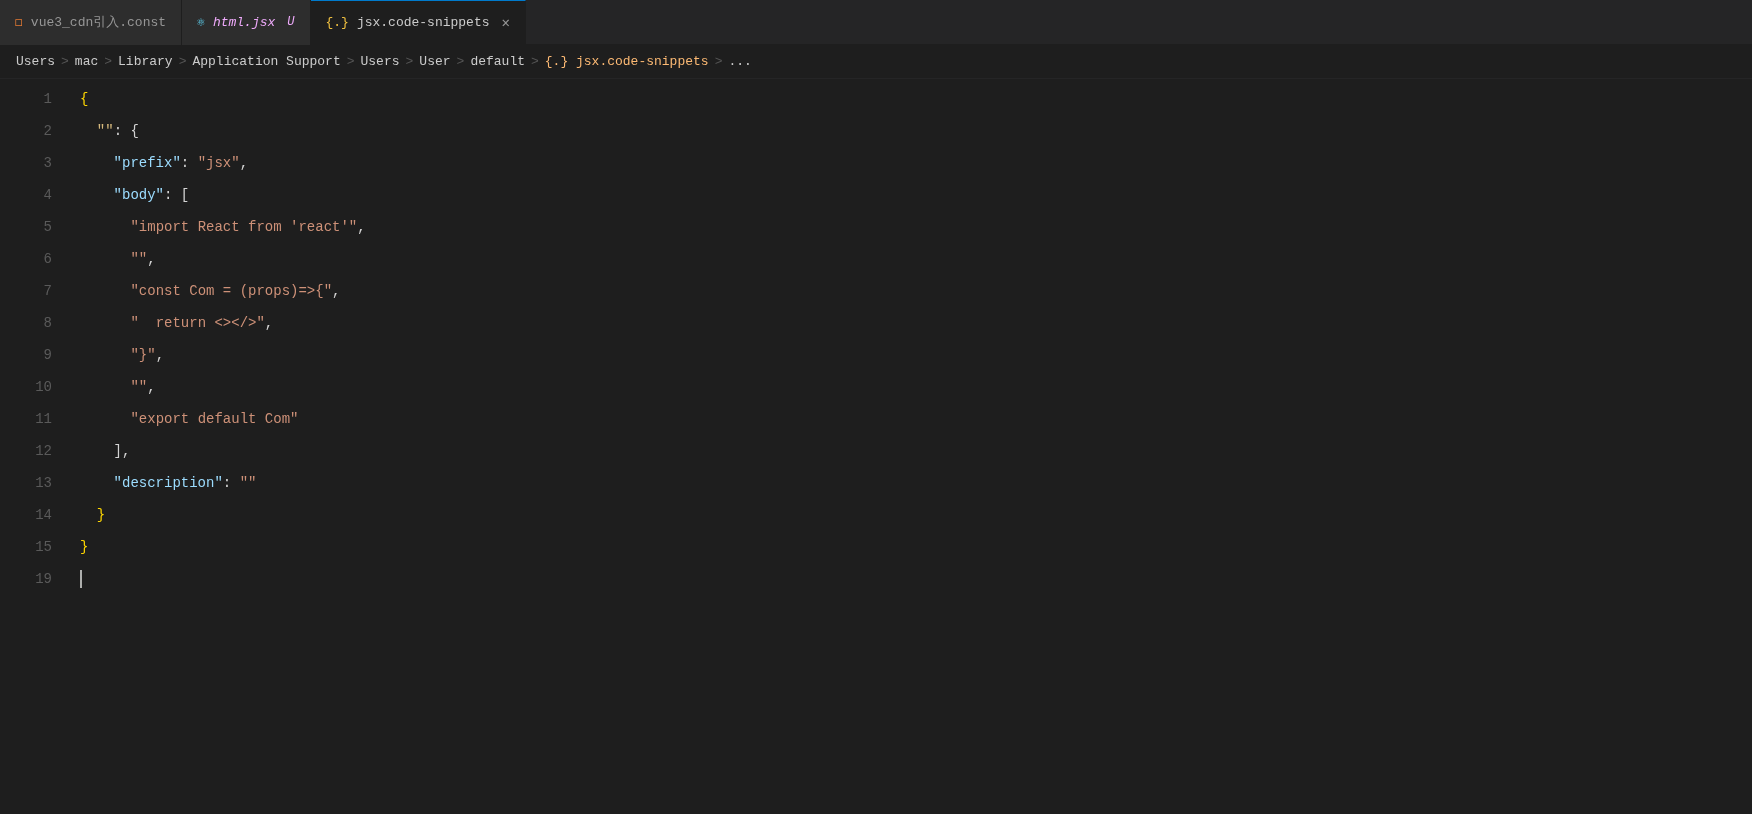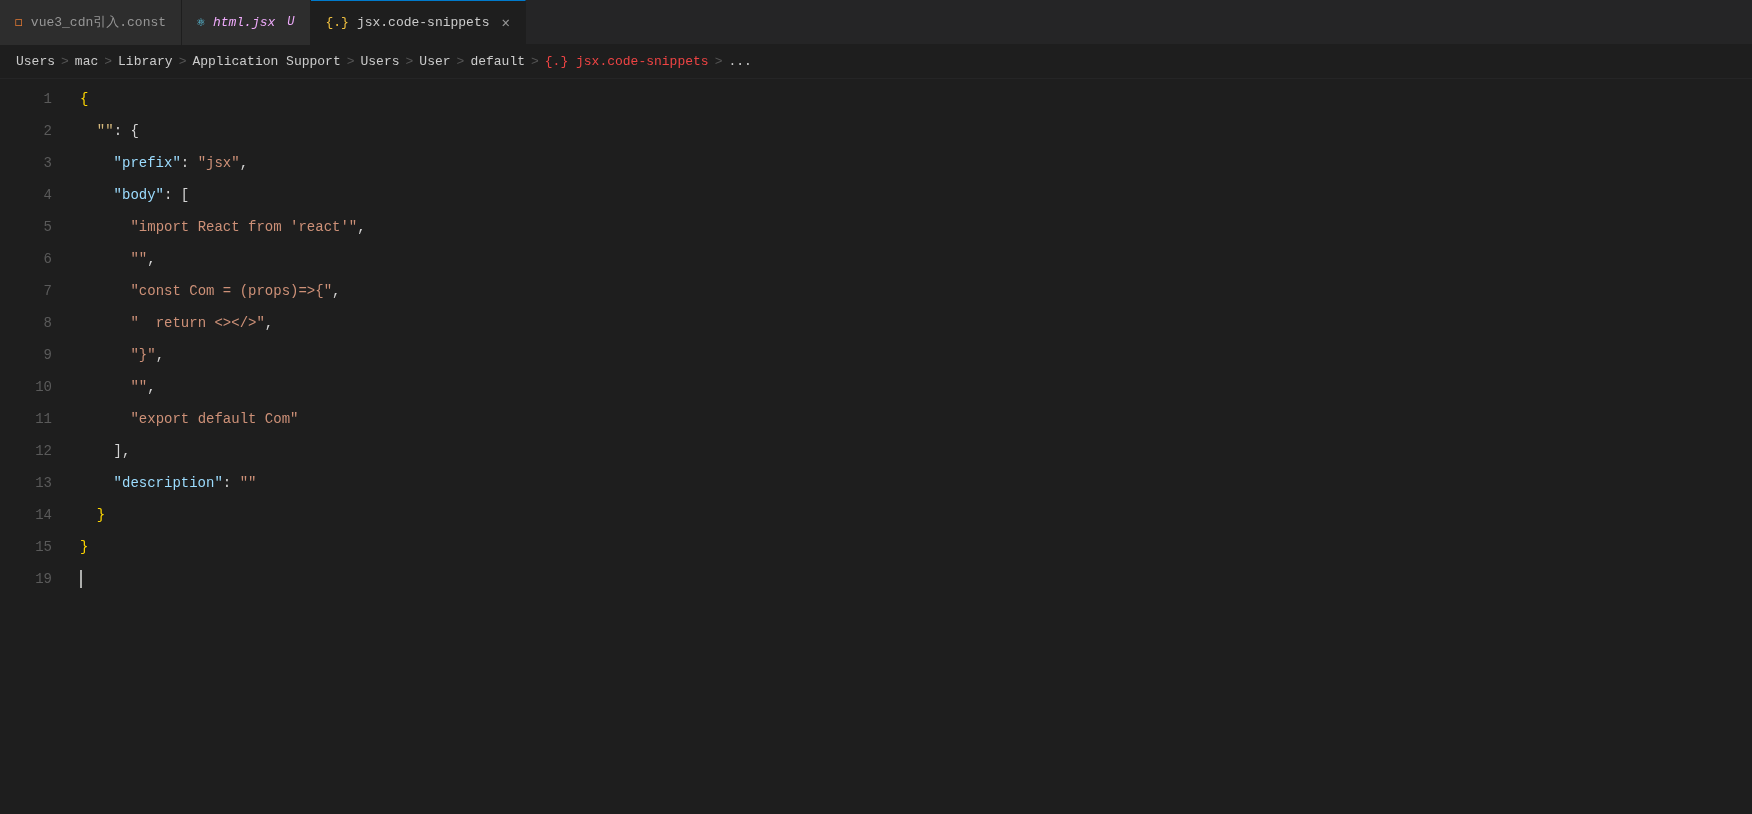--- a/index.html
+++ b/index.html
@@ -92,21 +92,21 @@
       color: #cccccc;
       cursor: pointer;
     }
 
     .breadcrumb-sep {
       color: #555;
       margin: 0 2px;
     }
 
     .breadcrumb-icon {
-      color: #ef4444;
+      color: #fdba74;
     }
 
     
     .editor {
       display: flex;
       flex-direction: row;
       font-size: 14px;
       line-height: 32px;
       padding-top: 4px;
       background-color: #1e1e1e;

